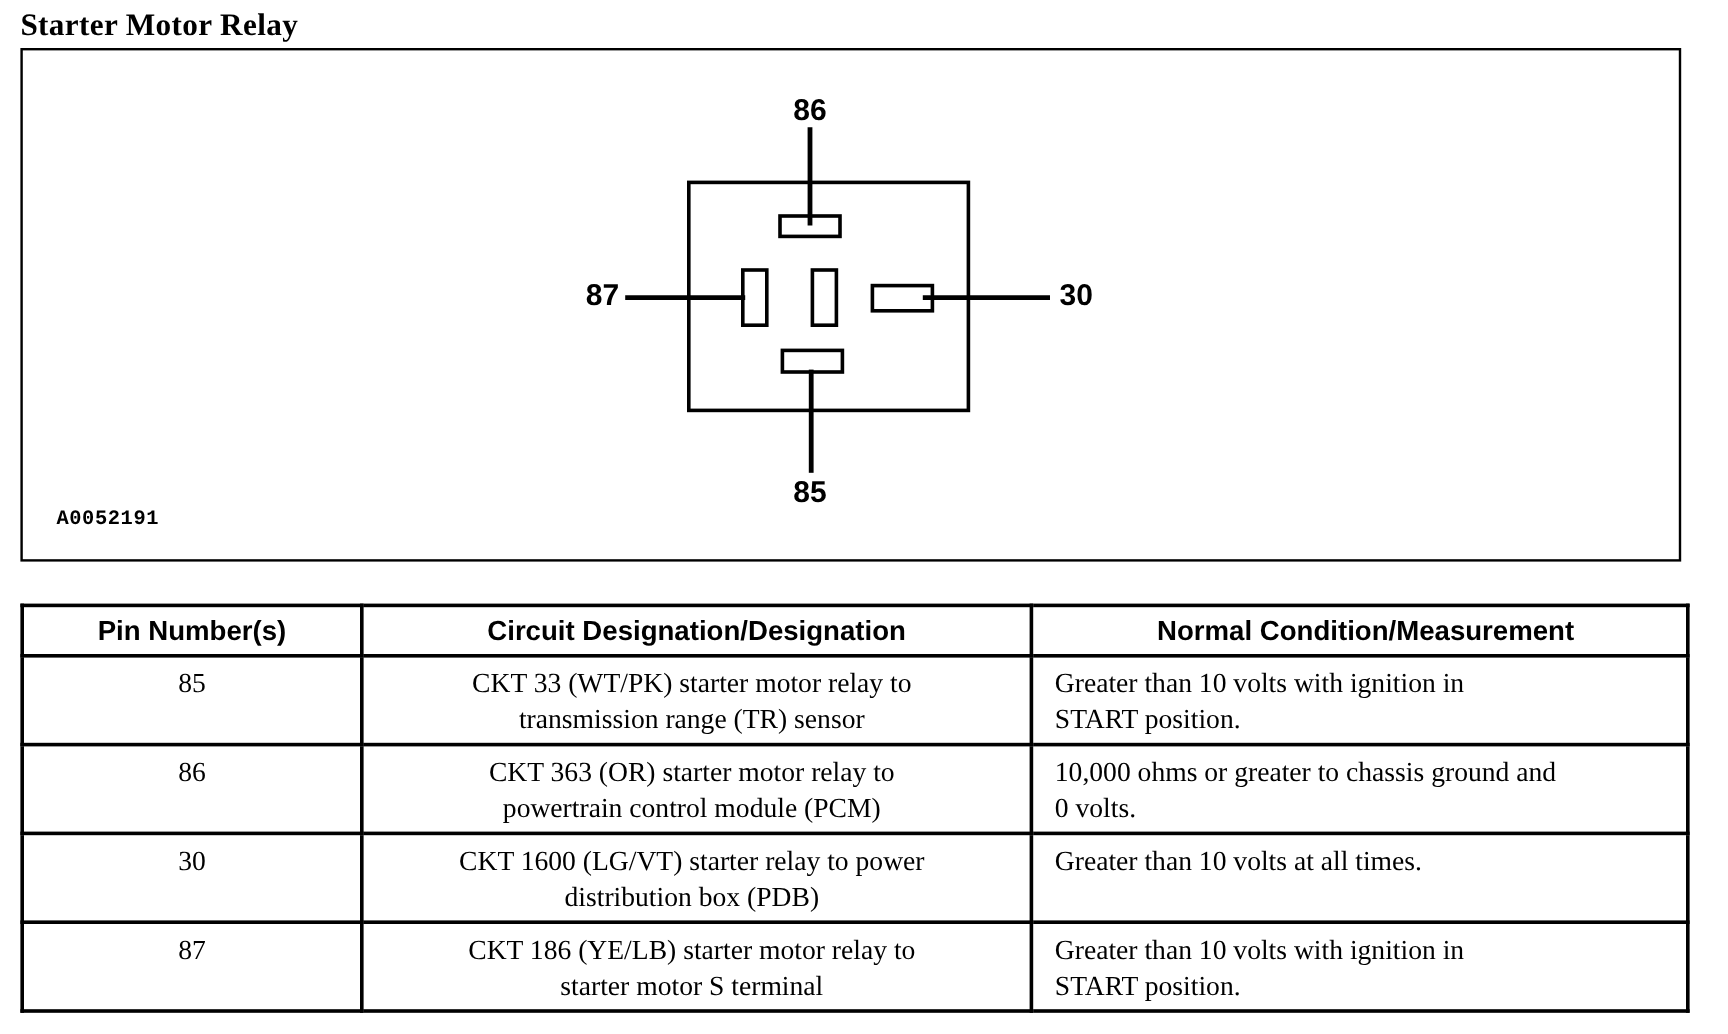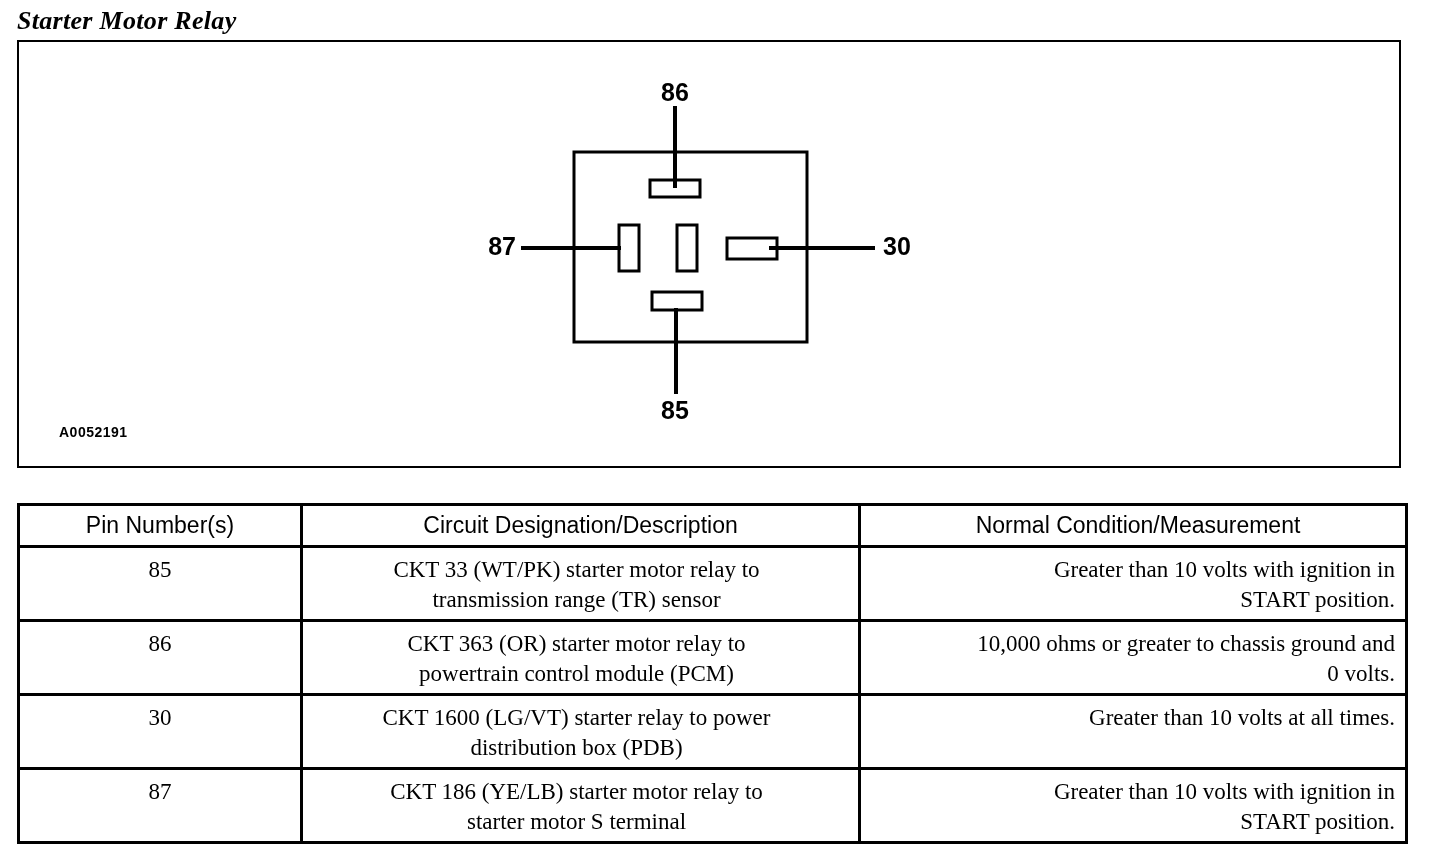--- a/index.html
+++ b/index.html
@@ -12,21 +12,20 @@
     overflow: hidden;
   }
 
   .title {
     position: absolute;
     left: 17px; top: 6px;
     font-family: "Liberation Serif", serif;
     font-weight: bold;
     font-size: 26px;
     letter-spacing: 0.3px;
-    font-style: italic;
   }
 
   .figure-box {
     position: absolute;
     left: 17px; top: 40px;
     width: 1384px; height: 428px;
     border: 2px solid #000;
     background: #fff;
   }
   .figure-box svg { position: absolute; left: 0; top: 0; }
@@ -41,59 +40,59 @@
     line-height: 1;
     white-space: nowrap;
   }
   .label-86 { left: 656px; top: 38px; transform: translateX(-50%); }
   .label-87 { left: 455px; top: 192px; width: 42px; text-align: right; }
   .label-30 { left: 864px; top: 192px; }
   .label-85 { left: 656px; top: 356px; transform: translateX(-50%); }
 
   .figure-id {
     position: absolute;
-    left: 40px; top: 382px;
-    font-family: Liberation Sans, sans-serif;
+    left: 28px; top: 382px;
+    font-family: Liberation Mono, monospace;
     font-weight: bold;
-    font-size: 14px;
+    font-size: 17px;
     letter-spacing: 0.5px;
   }
 
   .pin-table {
     position: absolute;
     left: 17px; top: 503px;
     width: 1388px;
     border-collapse: collapse;
     table-layout: fixed;
     background: #fff;
   }
   .pin-table th, .pin-table td {
     border: 3px solid #000;
     vertical-align: top;
   }
   .pin-table th {
     font-family: "Liberation Sans", sans-serif;
-    font-weight: normal;
+    font-weight: bold;
     font-size: 23px;
     height: 42px;
     padding: 6px 8px 4px 8px;
     text-align: center;
     white-space: nowrap;
   }
   .pin-table th.cond-h { text-align: center; padding-left: 18px; }
   .pin-table td {
     font-family: "Liberation Serif", serif;
     font-size: 23px;
     line-height: 1.32;
     height: 74px;
     padding-top: 7px;
   }
   td.pin-cell     { text-align: center; }
   td.circuit-cell { text-align: center; padding-left: 30px; padding-right: 38px; white-space: pre-line; font-family: Liberation Serif, serif; }
-  td.cond-cell    { text-align: right; padding-left: 18px; padding-right: 10px; white-space: pre-line; }
+  td.cond-cell    { text-align: left; padding-left: 18px; padding-right: 10px; white-space: pre-line; }
 
   .col-pin     { width: 283px; }
   .col-circuit { width: 558px; }
   .col-cond    { width: 547px; }
 </style>
 </head>
 <body>
 
 <div class="page">
 
@@ -123,21 +122,21 @@
 
   <table class="pin-table">
     <colgroup>
       <col class="col-pin">
       <col class="col-circuit">
       <col class="col-cond">
     </colgroup>
     <thead>
       <tr>
         <th>Pin Number(s)</th>
-        <th>Circuit Designation/Description</th>
+        <th>Circuit Designation/Designation</th>
         <th class="cond-h">Normal Condition/Measurement</th>
       </tr>
     </thead>
     <tbody>
       <tr>
         <td class="pin-cell">85</td>
         <td class="circuit-cell">CKT 33 (WT/PK) starter motor relay to
 transmission range (TR) sensor</td>
         <td class="cond-cell">Greater than 10 volts with ignition in
 START position.</td>

